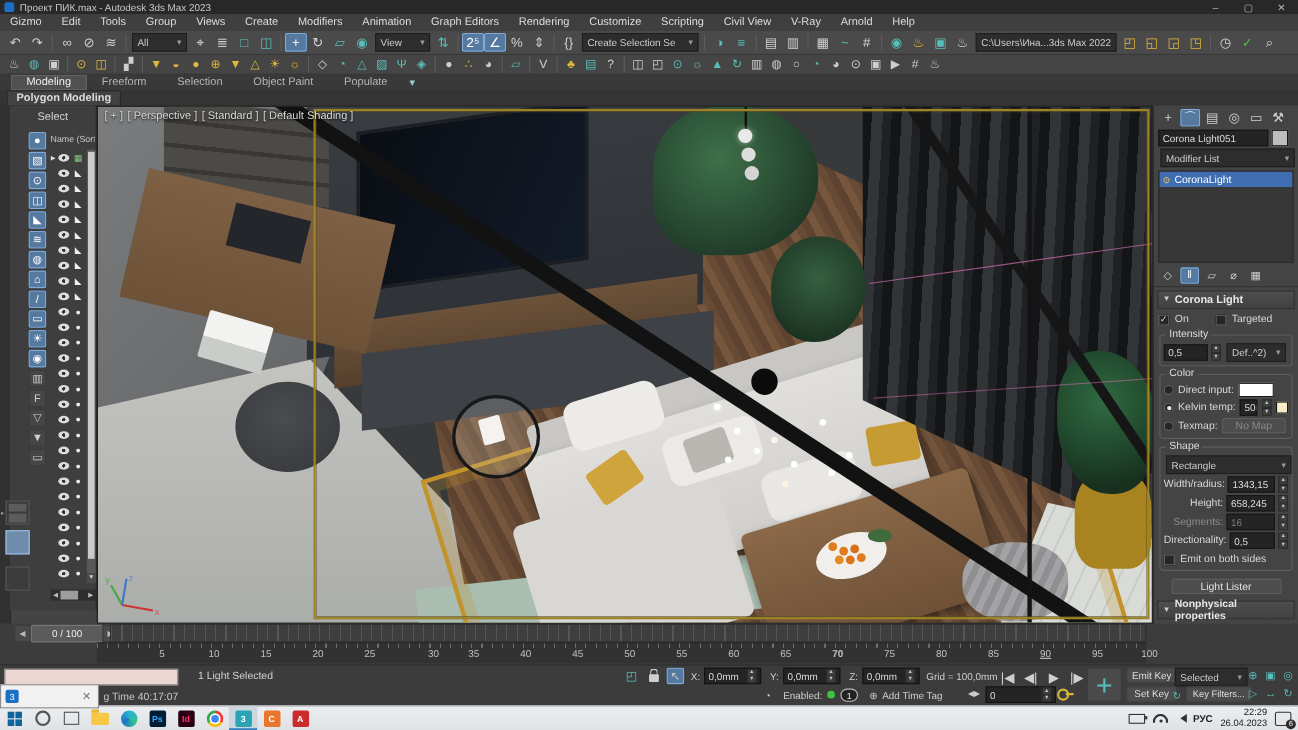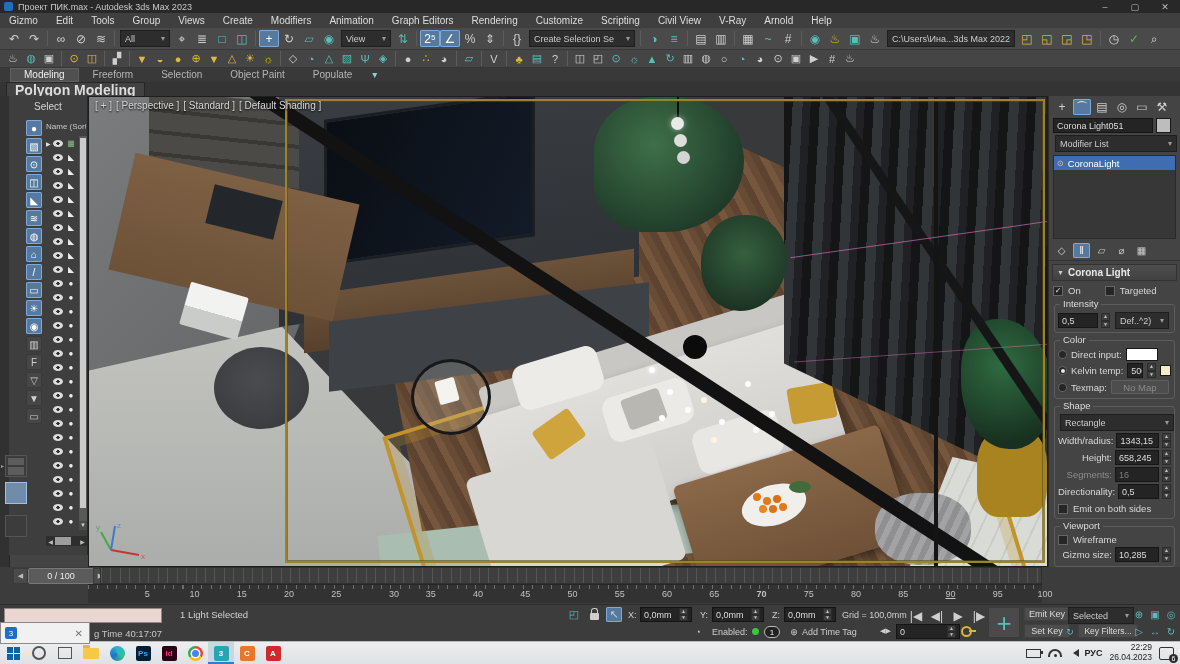--- a/index.html
+++ b/index.html
@@ -27,21 +27,21 @@
   .tsep{width:1px;height:15px;background:#5c5c5c;margin:0 3px;flex:none}
   .dd{height:15px;background:#2d2d2d;border:1px solid #1e1e1e;display:inline-flex;align-items:center;
       padding:0 4px;font-size:9px;color:#ccc;margin:0 2px;flex:none;white-space:nowrap;overflow:hidden}
   .dd::after{content:"▾";margin-left:auto;padding-left:4px;color:#999;font-size:8px}
   
   #ribbon{left:0;top:68px;width:1180px;height:14px;background:#393939;display:flex;padding-left:10px;box-sizing:border-box}
   .rtab{padding:1px 14px;font-size:10px;color:#b5b5b5}
   .rtab.active{background:#505050;color:#eee;box-shadow:inset 0 0 0 1px #616161}
   #ribbon2{left:0;top:82px;width:1180px;height:14px;background:#343434}
   .panelbtn{position:absolute;left:6px;top:0;height:13px;background:#424242;border:1px solid #262626;
-            padding:0 8px;font-size:14px;font-weight:bold;color:#ddd;display:flex;align-items:center}
+            padding:0 8px;font-size:10px;font-weight:bold;color:#ddd;display:flex;align-items:center}
   
   #leftstrip{left:0;top:96px;width:9px;height:471px;background:#313131;border-right:1px solid #262626}
   #explorer{left:9px;top:96px;width:79px;height:459px;background:#3e3e3e;border-right:1px solid #292929;box-sizing:border-box}
   #explorer .title{text-align:center;padding-top:5px;font-size:10px;color:#d5d5d5}
   #explorer .hdr{position:absolute;left:37px;top:26px;font-size:8px;color:#c9c9c9;white-space:nowrap;overflow:hidden;width:40px}
   #xfilters{position:absolute;left:17px;top:24px;display:flex;flex-direction:column;gap:2px}
   #xfilters .ic{width:16px;height:16px;font-size:10px;background:#464646;box-shadow:inset 0 0 0 1px #393939}
   #xfilters .ic.act{background:#56799f;box-shadow:inset 0 0 0 1px #7fa9d6}
   #xrows{position:absolute;left:37px;top:40px;width:32px;height:394px;overflow:hidden}
   .xrow{display:flex;align-items:center;height:14px}
@@ -668,35 +668,20 @@
       <span class="sp">
           <i>▲</i>
           <i>▼</i>
         </span>
     </div>
     <div class="cprow" style="padding:3px 0 1px;gap:5px">
       <span class="cb"></span>
       <span class="plabel">Emit on both sides</span>
     </div>
   </div>
-  <div class="grp">
-    <span class="glabel">Viewport</span>
-    <div class="cprow" style="padding:1px 0;gap:5px">
-      <span class="cb"></span>
-      <span class="plabel">Wireframe</span>
-    </div>
-    <div class="cprow" style="padding:1px 0;justify-content:flex-end">
-      <span class="plabel">Gizmo size:</span>
-      <span class="fld" style="width:36px">10,285</span>
-      <span class="sp">
-          <i>▲</i>
-          <i>▼</i>
-        </span>
-    </div>
-  </div>
   <div class="cprow" style="justify-content:center;padding:3px 0">
     <span class="btn" style="width:88px">Light Lister</span>
   </div>
   <div class="rollout">
     <span class="arr">▼</span>
     <span style="font-size:9.5px">Nonphysical properties</span>
   </div>
   <div class="cprow" style="padding-top:4px">
     <span class="btn" style="width:86px;font-size:9px">0 objects excluded...</span>
     <span class="btn" style="width:10px">+</span>

